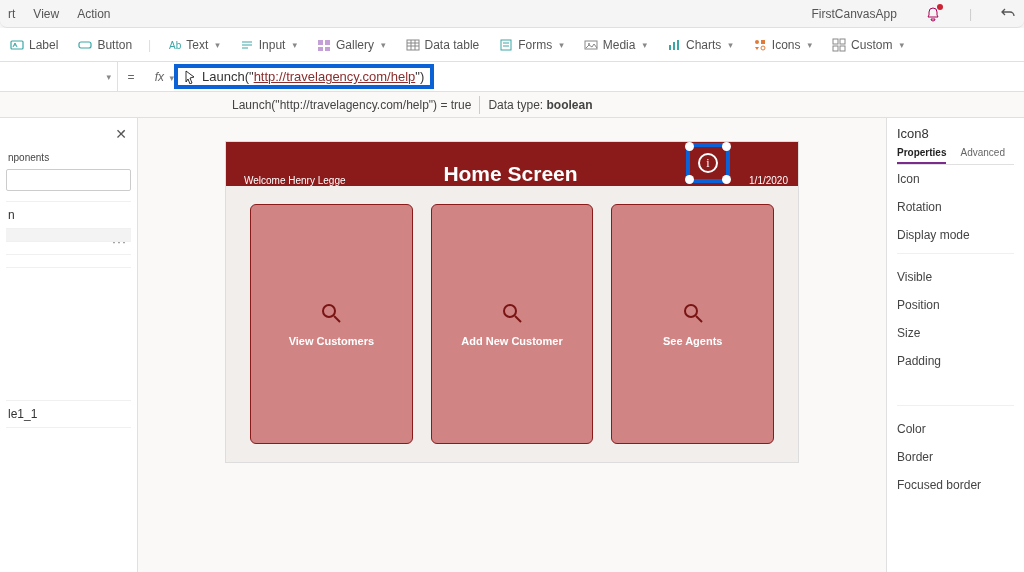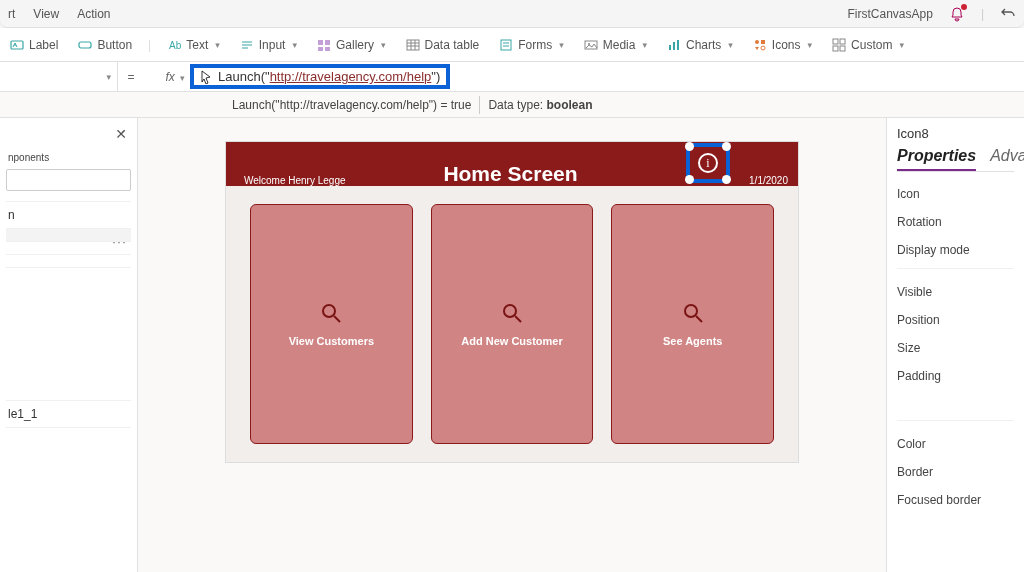--- a/index.html
+++ b/index.html
@@ -1,35 +1,35 @@
 <!DOCTYPE html>
 <html><head>
   <meta charset="utf-8">
   <style>
     * { box-sizing: border-box; margin: 0; padding: 0; font-family: "Segoe UI", Arial, sans-serif; }
     body { width: 1024px; height: 572px; background: #f5f5f5; color: #333; font-size: 12px; overflow: hidden; }
 
     
     .top-menu { height: 28px; background: #f5f5f5; border-bottom: 1px solid #e0e0e0; display: flex; align-items: center; padding: 0 8px; gap: 18px; color: #555; border-radius: 7px; }
     .top-menu-left { display: flex; gap: 18px; }
-    .top-right { margin-left: auto; display: flex; align-items: center; gap: 16px; padding-left: 11px; }
+    .top-right { margin-left: auto; display: flex; align-items: center; gap: 28px; padding-left: 11px; }
     .notif { position: relative; }
     .notif-dot { position:absolute; top:-2px; right:-2px; width:6px; height:6px; background:#c23; border-radius:50%; }
 
     
     .ribbon { height: 34px; background: #fff; border-bottom: 1px solid #e0e0e0; display: flex; align-items: center; padding: 0 6px; gap: 12px; color: #555; font-size: 12px; }
     .rb-item { display: flex; align-items: center; gap: 5px; padding: 3px 4px; white-space: nowrap; }
     .rb-icon { width: 14px; height: 14px; display: inline-flex; align-items: center; justify-content: center; }
     .chev { font-size: 9px; color: #888; margin-left: 2px; }
 
     
     .formula-row { height: 30px; background: #fff; border-bottom: 1px solid #e0e0e0; display: flex; align-items: center; padding-left: 0; }
     .prop-box { width: 118px; height: 30px; border-right: 1px solid #e0e0e0; display:flex; align-items:center; justify-content:flex-end; padding:0 6px; }
     .eq { width: 26px; text-align: center; color:#666; }
-    .fx { width: 30px; text-align: center; font-style: italic; color:#666;margin-left:16px; }
+    .fx { width: 30px; text-align: right; font-style: italic; color:#666; }
     .formula-wrap { position: relative; flex: 1; display:flex; align-items:center; }
     .formula-highlight { border: 4px solid #0a62d6; padding: 1px 6px; display:inline-flex; align-items:center; gap:4px; font-family: Consolas, monospace; font-size: 13px; }
     .cursor-icn { margin-right: 2px; }
     .formula-text .fn { color: #333; }
     .formula-text .url { color: #8b2d2d; text-decoration: underline; }
     .formula-text .punc { color: #333; }
 
     .result-row { height: 26px; background: #faf9f8; border-bottom: 1px solid #e0e0e0; display:flex; align-items:center; font-size: 12px; color:#444; }
     .result-box { margin-left: 224px; padding: 2px 8px; border-right: 1px solid #ccc; }
     .dt-box { padding: 2 10px; margin-left: 8px; }
@@ -56,21 +56,21 @@
     .h-tl{top:-5px;left:-5px}.h-tr{top:-5px;right:-5px}.h-bl{bottom:-5px;left:-5px}.h-br{bottom:-5px;right:-5px}
     .info-circle { width:20px; height:20px; border:2px solid #fff; border-radius:50%; display:flex; align-items:center; justify-content:center; color:#fff; font-family: Georgia, serif; font-size:12px; }
 
     .cards { display:flex; gap: 18px; padding: 18px 24px; text-align: center; }
     .card { flex:1; height: 240px; background: #d08484; border:1px solid #8b1a1a; border-radius: 6px; display:flex; flex-direction:column; align-items:center; justify-content:center; gap:10px; color:#fff; }
     .mag { width:24px; height:24px; }
     .card-label { font-size: 11px; font-weight: 600; }
 
     .right-panel { width: 138px; background:#fff; border-left:1px solid #e0e0e0; padding: 8px 10px; font-size:12px; color:#333; }
     .rp-title { font-size: 13px; margin-bottom: 6px; }
-    .rp-tabs { display:flex; gap:14px; font-size:16px; border-bottom:1px solid #e0e0e0; margin-bottom:8px;font-style:italic;}
+    .rp-tabs { display:flex; gap:14px; font-size:10px; border-bottom:1px solid #e0e0e0; }
     .rp-tab { padding-bottom:4px; color:#666; }
     .rp-tab.active { color:#222; font-weight:600; border-bottom:2px solid #7b2b8b; }
     .rp-prop { padding: 7px 0; color:#444; }
     .rp-gap { height: 10px; border-top:1px solid #f0f0f0; margin-top:4px; }
 
     svg { display:block; }
   </style>
 </head>
 <body>
 

